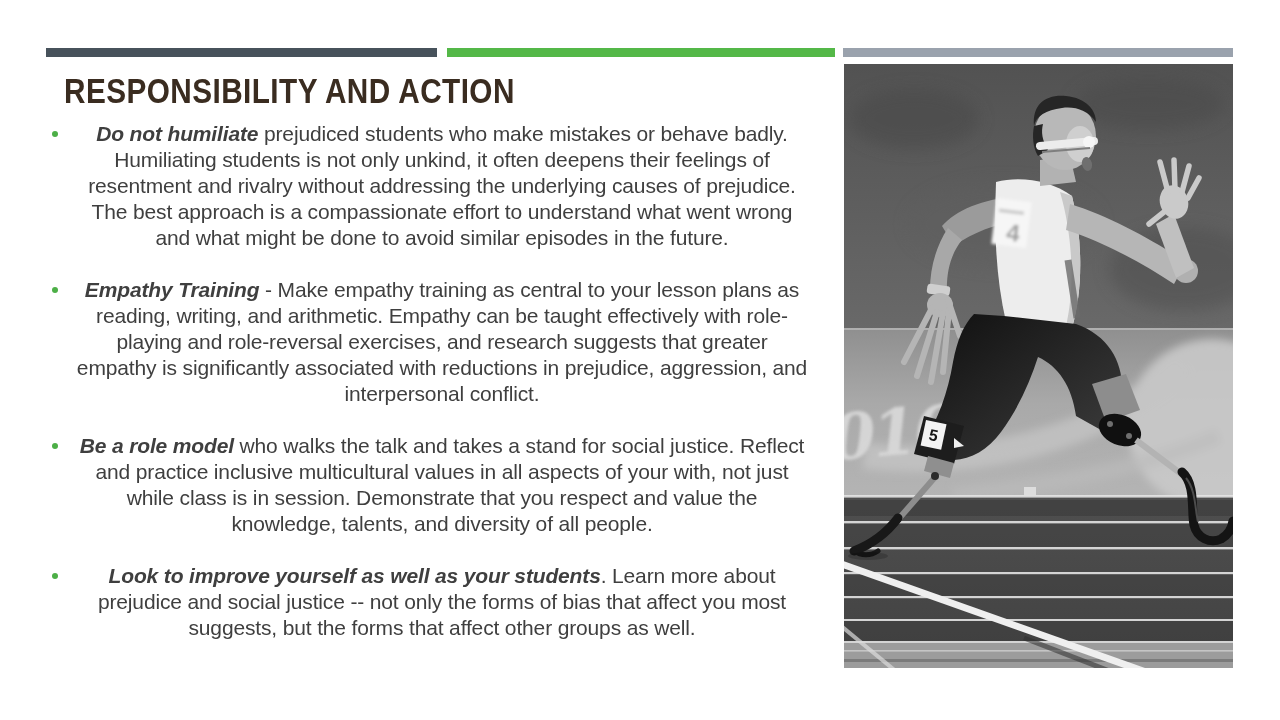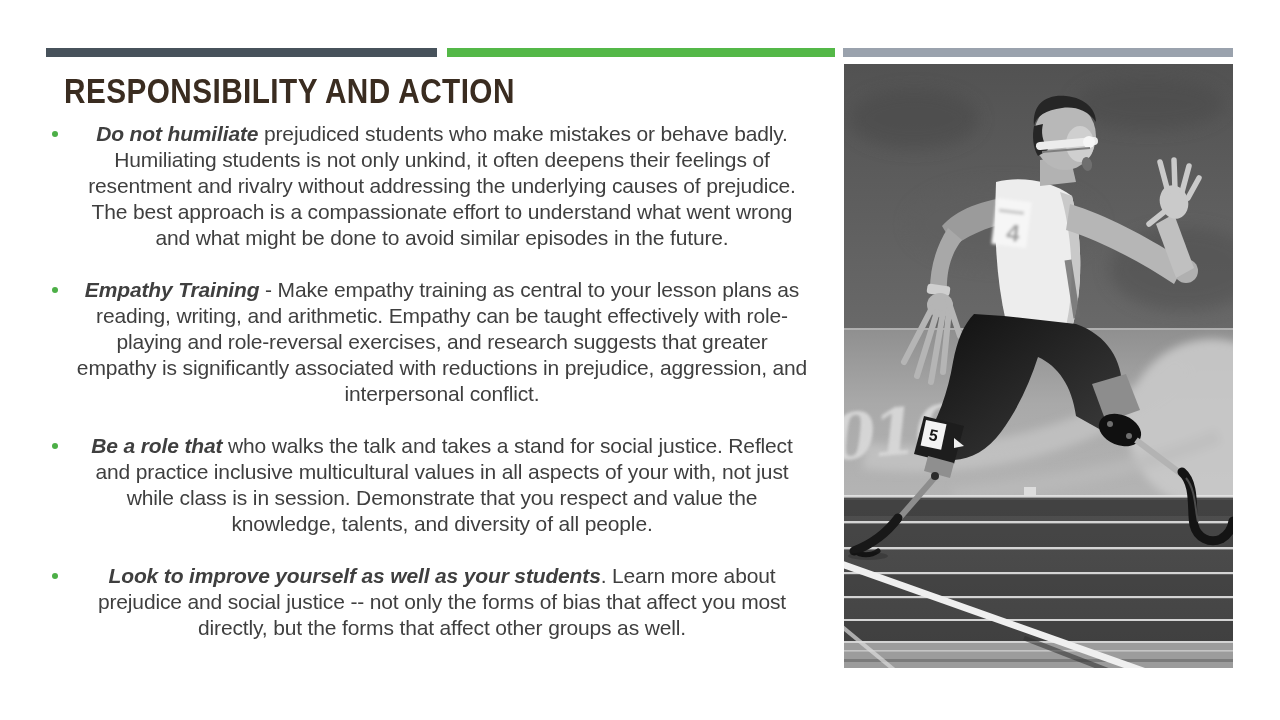--- a/index.html
+++ b/index.html
@@ -43,25 +43,25 @@
     <li>
       <span class="dot"></span>
       <p class="bullet-text"><span class="lead">Do not humiliate</span><span> prejudiced students who make mistakes or behave badly. Humiliating students is not only unkind, it often deepens their feelings of resentment and rivalry without addressing the underlying causes of prejudice. The best approach is a compassionate effort to understand what went wrong and what might be done to avoid similar episodes in the future.</span></p>
     </li>
     <li>
       <span class="dot"></span>
       <p class="bullet-text"><span class="lead">Empathy Training</span><span> - Make empathy training as central to your lesson plans as reading, writing, and arithmetic. Empathy can be taught effectively with role-playing and role-reversal exercises, and research suggests that greater empathy is significantly associated with reductions in prejudice, aggression, and interpersonal conflict.</span></p>
     </li>
     <li>
       <span class="dot"></span>
-      <p class="bullet-text"><span class="lead">Be a role that</span><span> who walks the talk and takes a stand for social justice. Reflect and practice inclusive multicultural values in all aspects of your with, not just while class is in session. Demonstrate that you respect and value the knowledge, talents, and diversity of all people.</span></p>
-    </li>
-    <li>
-      <span class="dot"></span>
-      <p class="bullet-text"><span class="lead">Look to improve yourself as well as your students</span><span>. Learn more about prejudice and social justice -- not only the forms of bias that affect you most directly, but the forms that affect other groups as well.</span></p>
+      <p class="bullet-text"><span class="lead">Be a role model</span><span> who walks the talk and takes a stand for social justice. Reflect and practice inclusive multicultural values in all aspects of your with, not just while class is in session. Demonstrate that you respect and value the knowledge, talents, and diversity of all people.</span></p>
+    </li>
+    <li>
+      <span class="dot"></span>
+      <p class="bullet-text"><span class="lead">Look to improve yourself as well as your students</span><span>. Learn more about prejudice and social justice -- not only the forms of bias that affect you most suggests, but the forms that affect other groups as well.</span></p>
     </li>
   </ul>
 
   <div class="photo">
     <svg viewBox="0 0 389 604" width="389" height="604" role="img">
       <defs>
         <linearGradient id="gBg" x1="0" y1="0" x2="0" y2="1">
           <stop offset="0" stop-color="#525252"></stop>
             <stop offset="1" stop-color="#696969"></stop>
         </linearGradient>

